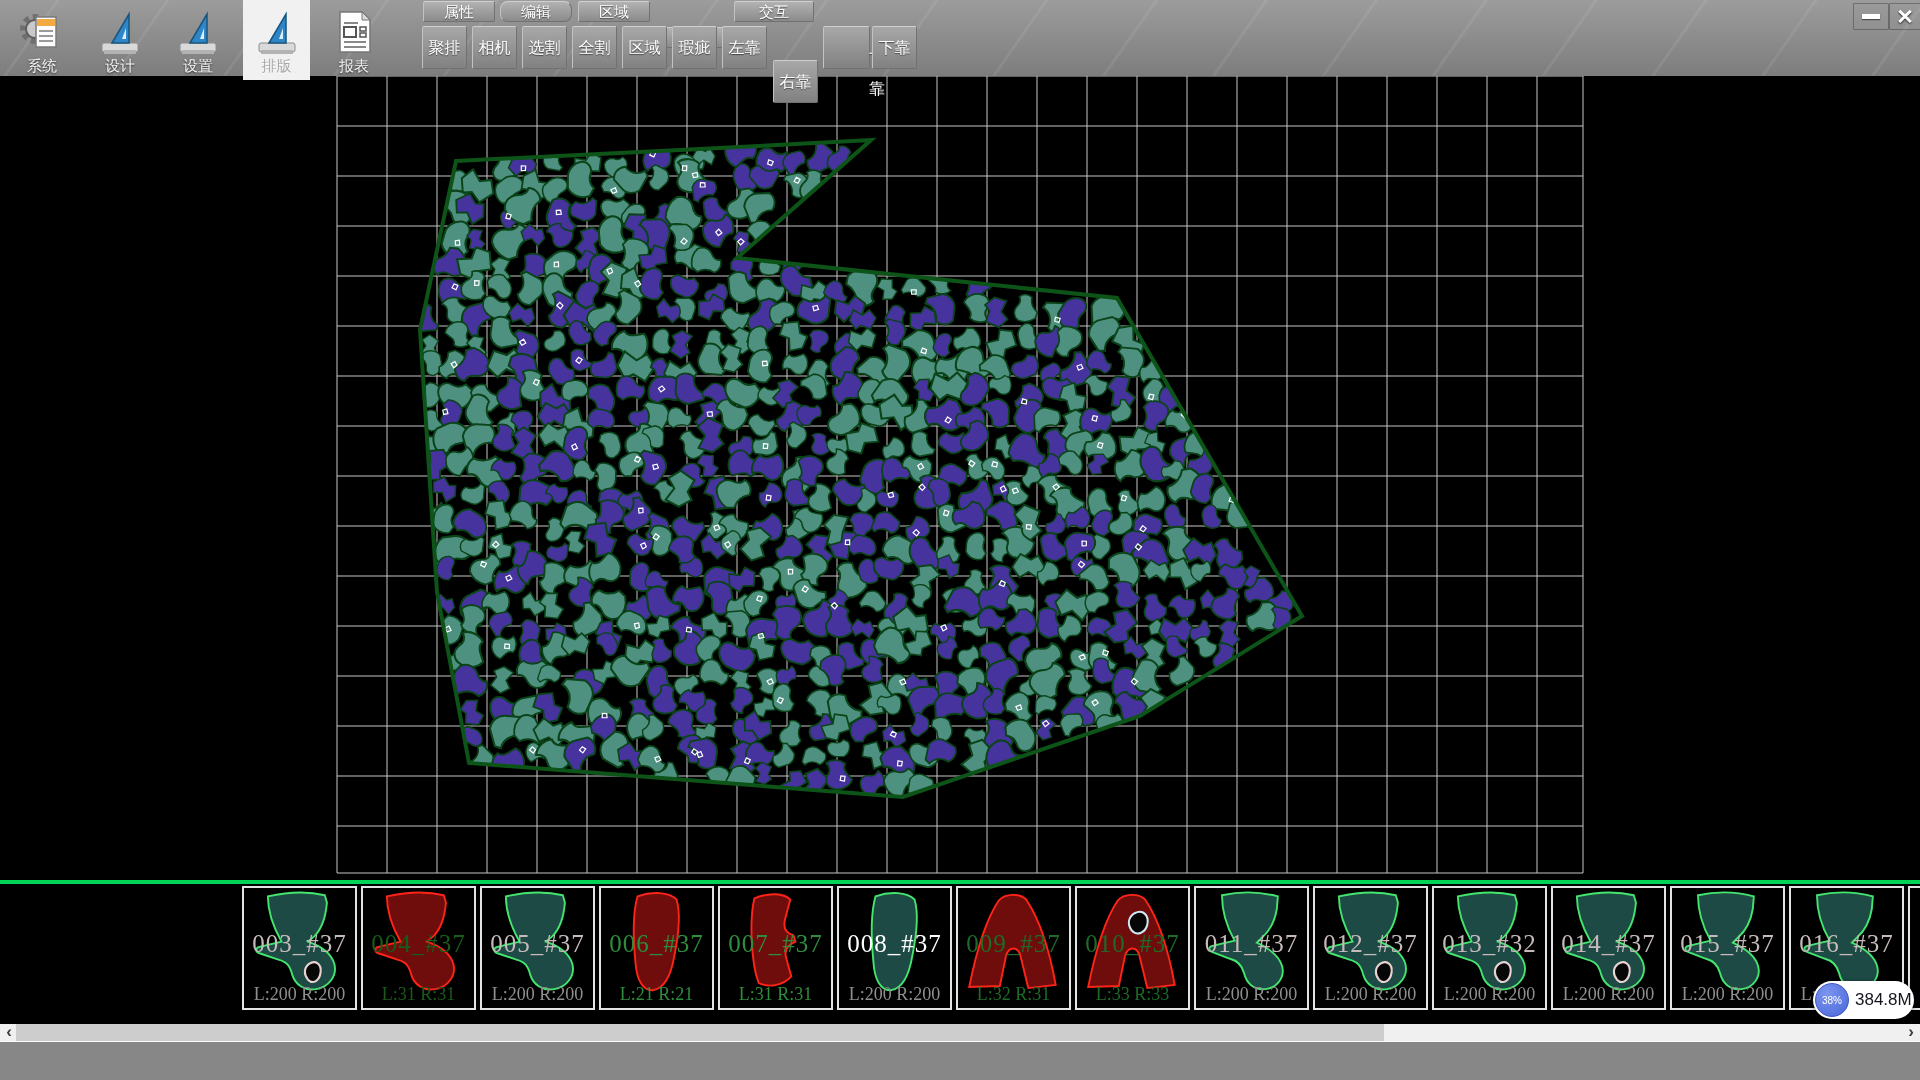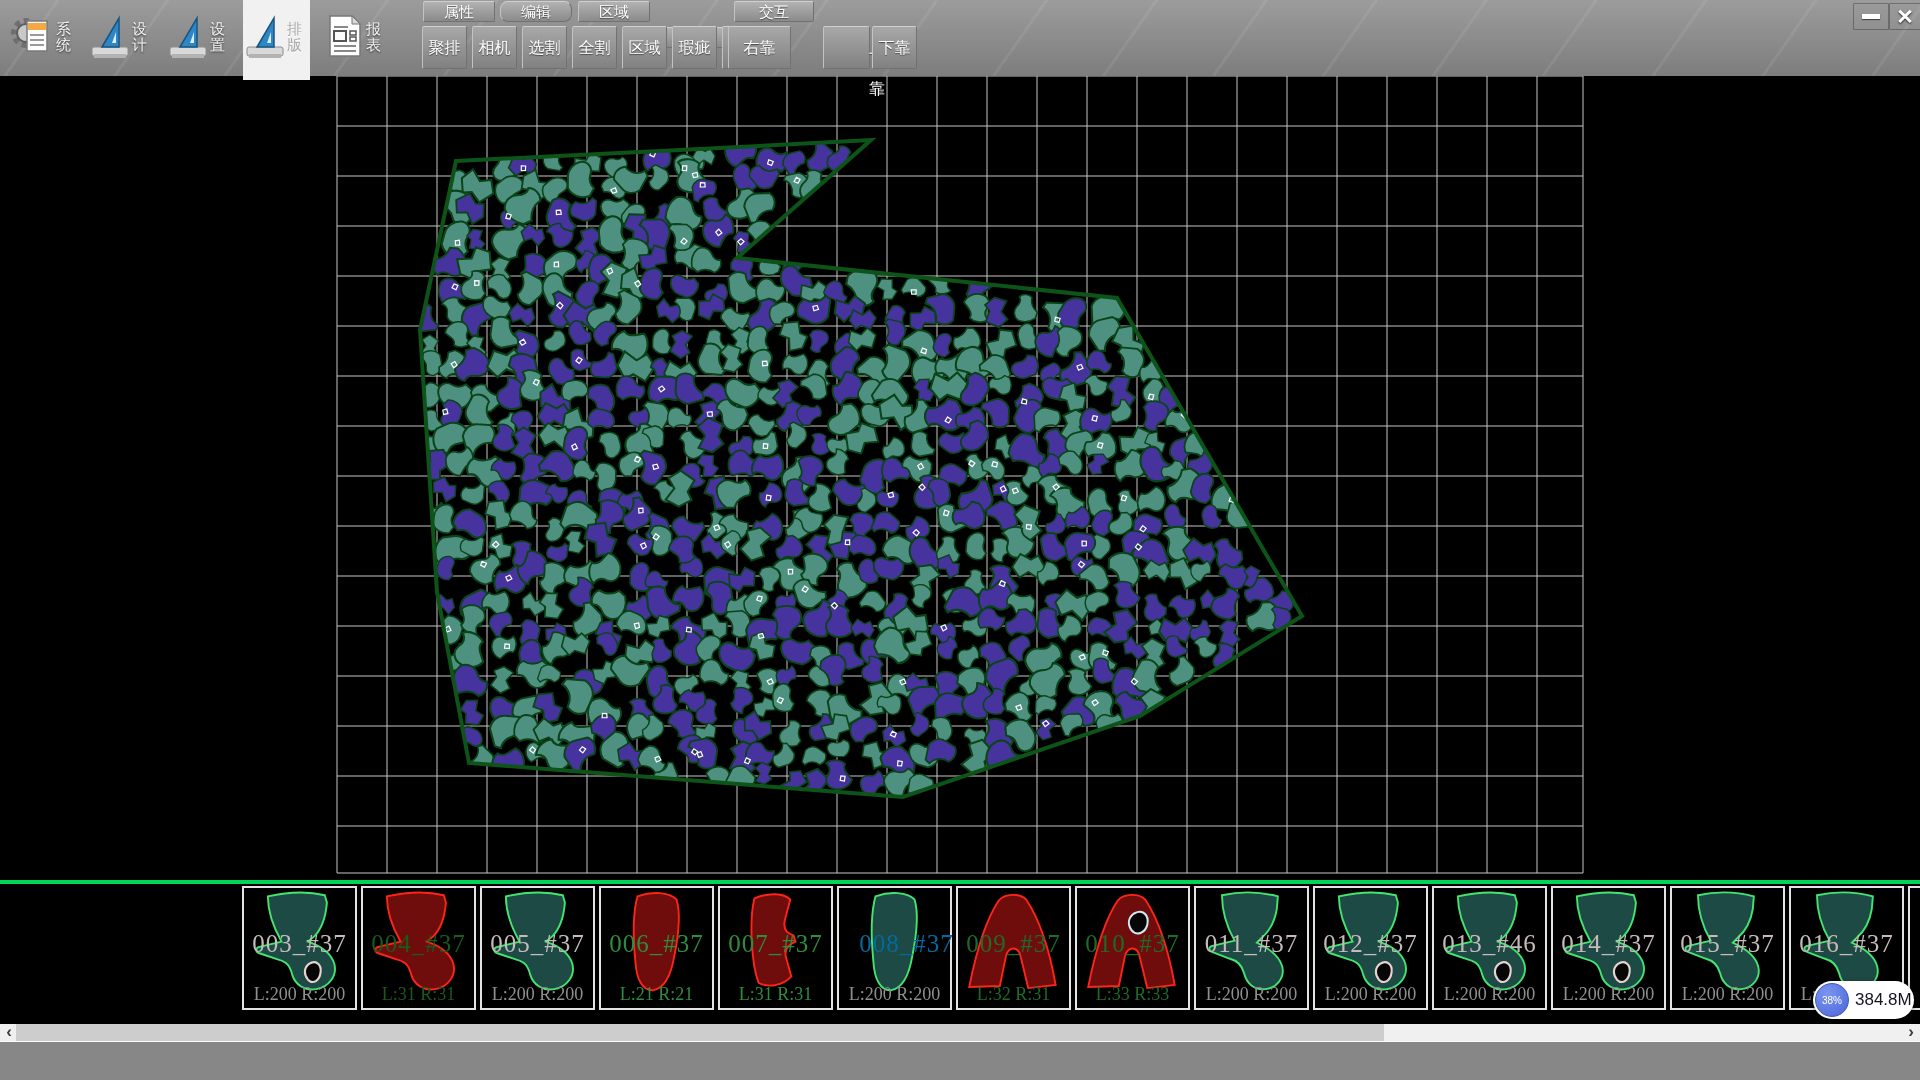--- a/index.html
+++ b/index.html
@@ -4,21 +4,21 @@
 <style>
   html,body{margin:0;padding:0;background:#222;}
   #app{position:relative;width:1920px;height:1080px;overflow:hidden;background:#000;
        font-family:"Liberation Sans",sans-serif;-webkit-user-select:none;user-select:none;}
 
   
   #toolbar{position:absolute;left:0;top:0;width:1920px;height:76px;
     background:linear-gradient(#9c9c9c,#7d7d7d);z-index:10;}
   #toolbar .streaks{position:absolute;inset:0;
     background:repeating-linear-gradient(125deg,transparent 0 46px,rgba(255,255,255,.07) 46px 49px,transparent 49px 90px);}
-  .navbtn{position:absolute;top:0;height:80px;display:flex;flex-direction:row;align-items:center;
+  .navbtn{position:absolute;top:0;height:80px;display:flex;flex-direction:column;align-items:center;
     justify-content:flex-end;padding-bottom:6px;box-sizing:border-box;cursor:pointer;}
   .navbtn .nicon{height:50px;display:flex;align-items:center;justify-content:center;}
   .navbtn .nlabel{font-size:15px;color:#f4f4f4;text-shadow:0 1px 2px rgba(0,0,0,.65);line-height:16px;}
   .navbtn.active{background:#f1f1f1;}
   .navbtn.active .nlabel{color:#a9a9a9;text-shadow:0 1px 0 #fff;}
 
   .menubtn{position:absolute;box-sizing:border-box;text-align:center;color:#fff;cursor:pointer;
     background:linear-gradient(#b2b2b2,#8b8b8b);
     border:1px solid #717171;border-top-color:#cfcfcf;border-left-color:#c3c3c3;
     border-radius:2px;text-shadow:0 1px 1px rgba(0,0,0,.55);}
@@ -931,21 +931,21 @@
     <div class="menubtn mrow1" style="left:656px;width:72px;margin-top:26px;">排料</div>
     <div class="menubtn mrow1" style="left:734px;width:80px;">交互</div>
 
     <div class="menubtn mrow2" style="left:422px;width:45px;">聚排</div>
     <div class="menubtn mrow2" style="left:472px;width:45px;">相机</div>
     <div class="menubtn mrow2" style="left:522px;width:45px;">选割</div>
     <div class="menubtn mrow2" style="left:572px;width:45px;">全割</div>
     <div class="menubtn mrow2" style="left:622px;width:45px;">区域</div>
     <div class="menubtn mrow2" style="left:672px;width:45px;">瑕疵</div>
     <div class="menubtn mrow2" style="left:722px;width:45px;">左靠</div>
-    <div class="menubtn mrow2" style="left:728px;width:63px;">右靠</div>
+    <div class="menubtn mrow2" style="left:773px;width:45px;margin-top:34px;">右靠</div>
     <div class="menubtn mrow2" style="left:823px;width:45px;padding-left:45px;">上靠</div>
     <div class="menubtn mrow2" style="left:872px;width:45px;">下靠</div>
 
     <div class="winbtn" id="btn-min">
       <div class="bar"></div>
     </div>
     <div class="winbtn" id="btn-close">
       <span>✕</span>
     </div>
   </div>
@@ -985,21 +985,21 @@
         <svg width="107" height="116" viewBox="0 0 100 110">
           <path d="M30,8 C44,2 58,3 64,9 L59,28 C57,36 60,41 67,43 L69,49 C62,52 58,57 60,64 L65,82 C57,91 43,93 34,88 C27,70 25,28 30,8 Z" fill="#6f0d0d" stroke="#ff2418" stroke-width="1.8"></path>
         </svg>
         <div class="plabel" style="color: rgb(47, 140, 60);">007_#37</div>
         <div class="pcounts" style="color: rgb(47, 140, 60);">L:31 R:31</div>
       </div>
       <div class="cell" style="left: 837px;">
         <svg width="107" height="116" viewBox="0 0 100 110">
           <path d="M32,6 C46,1 62,2 69,9 C73,22 71,42 67,62 C64,80 58,93 47,95 C37,96 31,85 30,68 C28,48 27,24 32,6 Z" fill="#1d4a44" stroke="#44e56e" stroke-width="1.8"></path>
         </svg>
-        <div class="plabel" style="color: #0369a1; margin-left: 12px;">008_#37</div>
+        <div class="plabel" style="color: #ffffff;">008_#37</div>
         <div class="pcounts" style="color: rgb(143, 143, 143);">L:200 R:200</div>
       </div>
       <div class="cell" style="left: 956px;">
         <svg width="107" height="116" viewBox="0 0 100 110">
           <path d="M8,92 C14,62 24,28 36,10 C42,3 56,3 62,9 C76,30 85,62 90,90 L64,93 L57,64 C55,53 46,53 43,62 L37,91 Z" fill="#6f0d0d" stroke="#ff2418" stroke-width="1.8"></path>
         </svg>
         <div class="plabel" style="color: rgb(30, 107, 40);">009_#37</div>
         <div class="pcounts" style="color: rgb(30, 107, 40);">L:32 R:31</div>
       </div>
       <div class="cell" style="left: 1075px;">
@@ -1023,21 +1023,21 @@
           <path d="M59,70 C65,66 71,70 70,78 C69,86 63,90 58,85 C54,80 54,74 59,70 Z" fill="#060606" stroke="#e8d2d2" stroke-width="2"></path>
         </svg>
         <div class="plabel" style="color: rgb(198, 186, 186);">012_#37</div>
         <div class="pcounts" style="color: rgb(143, 143, 143);">L:200 R:200</div>
       </div>
       <div class="cell" style="left: 1432px;">
         <svg width="107" height="116" viewBox="0 0 100 110">
           <path d="M20,6 C38,2 58,1 74,5 L76,12 C75,24 72,36 64,44 L58,49 C70,53 80,60 83,70 C86,81 78,92 66,94 C55,96 46,90 43,80 C41,72 38,68 30,66 L12,60 C8,58.5 8,55 12,54 L33,49 C25,35 20,20 20,6 Z" fill="#1d4a44" stroke="#44e56e" stroke-width="1.8"></path>
           <path d="M59,70 C65,66 71,70 70,78 C69,86 63,90 58,85 C54,80 54,74 59,70 Z" fill="#060606" stroke="#e8d2d2" stroke-width="2"></path>
         </svg>
-        <div class="plabel" style="color: rgb(198, 186, 186);">013_#46</div>
+        <div class="plabel" style="color: rgb(198, 186, 186);">013_#32</div>
         <div class="pcounts" style="color: rgb(143, 143, 143);">L:200 R:200</div>
       </div>
       <div class="cell" style="left: 1551px;">
         <svg width="107" height="116" viewBox="0 0 100 110">
           <path d="M20,6 C38,2 58,1 74,5 L76,12 C75,24 72,36 64,44 L58,49 C70,53 80,60 83,70 C86,81 78,92 66,94 C55,96 46,90 43,80 C41,72 38,68 30,66 L12,60 C8,58.5 8,55 12,54 L33,49 C25,35 20,20 20,6 Z" fill="#1d4a44" stroke="#44e56e" stroke-width="1.8"></path>
           <path d="M59,70 C65,66 71,70 70,78 C69,86 63,90 58,85 C54,80 54,74 59,70 Z" fill="#060606" stroke="#e8d2d2" stroke-width="2"></path>
         </svg>
         <div class="plabel" style="color: rgb(198, 186, 186);">014_#37</div>
         <div class="pcounts" style="color: rgb(143, 143, 143);">L:200 R:200</div>
       </div>

